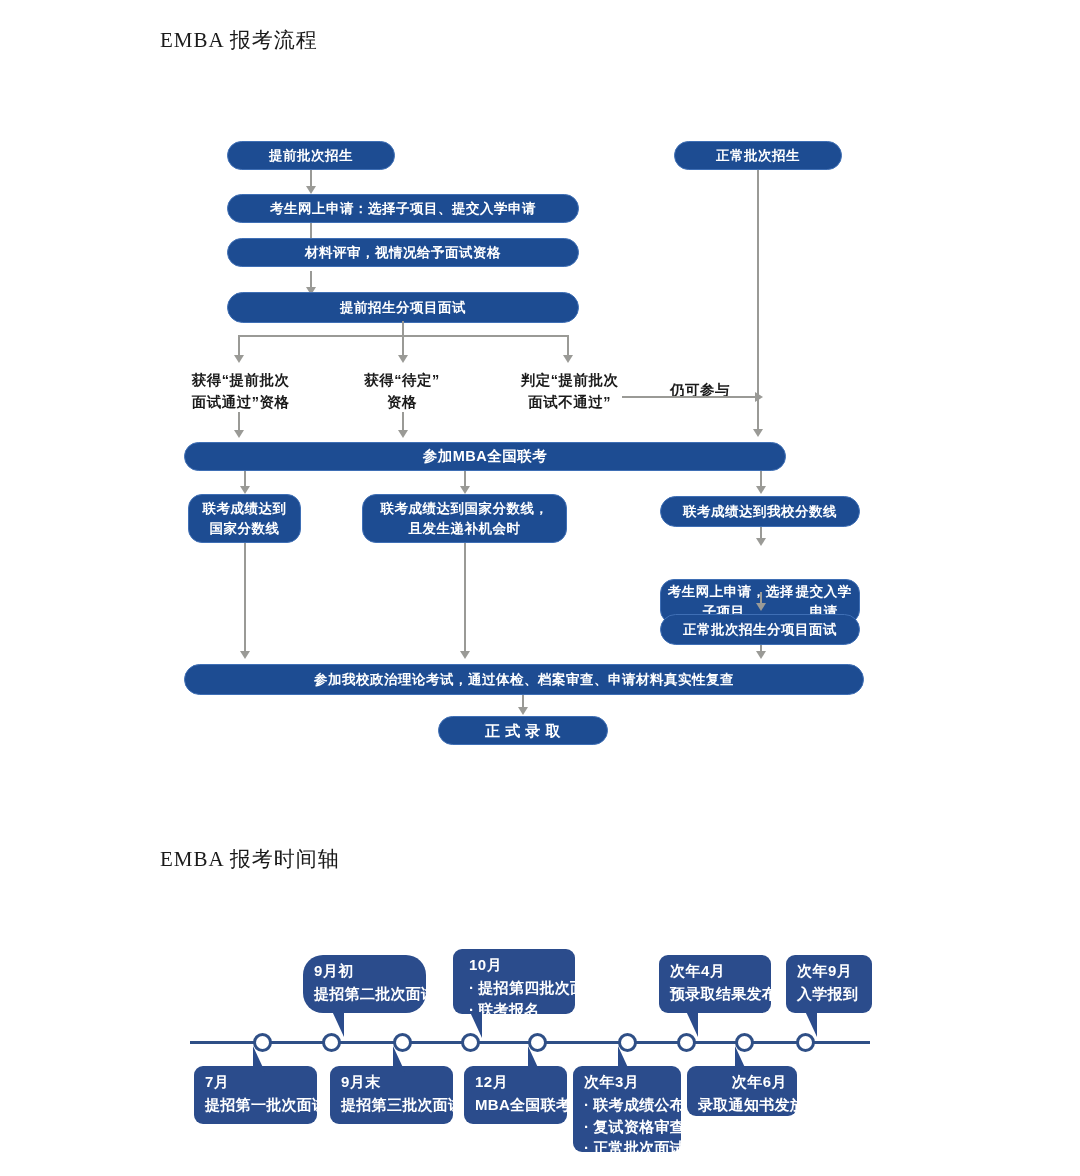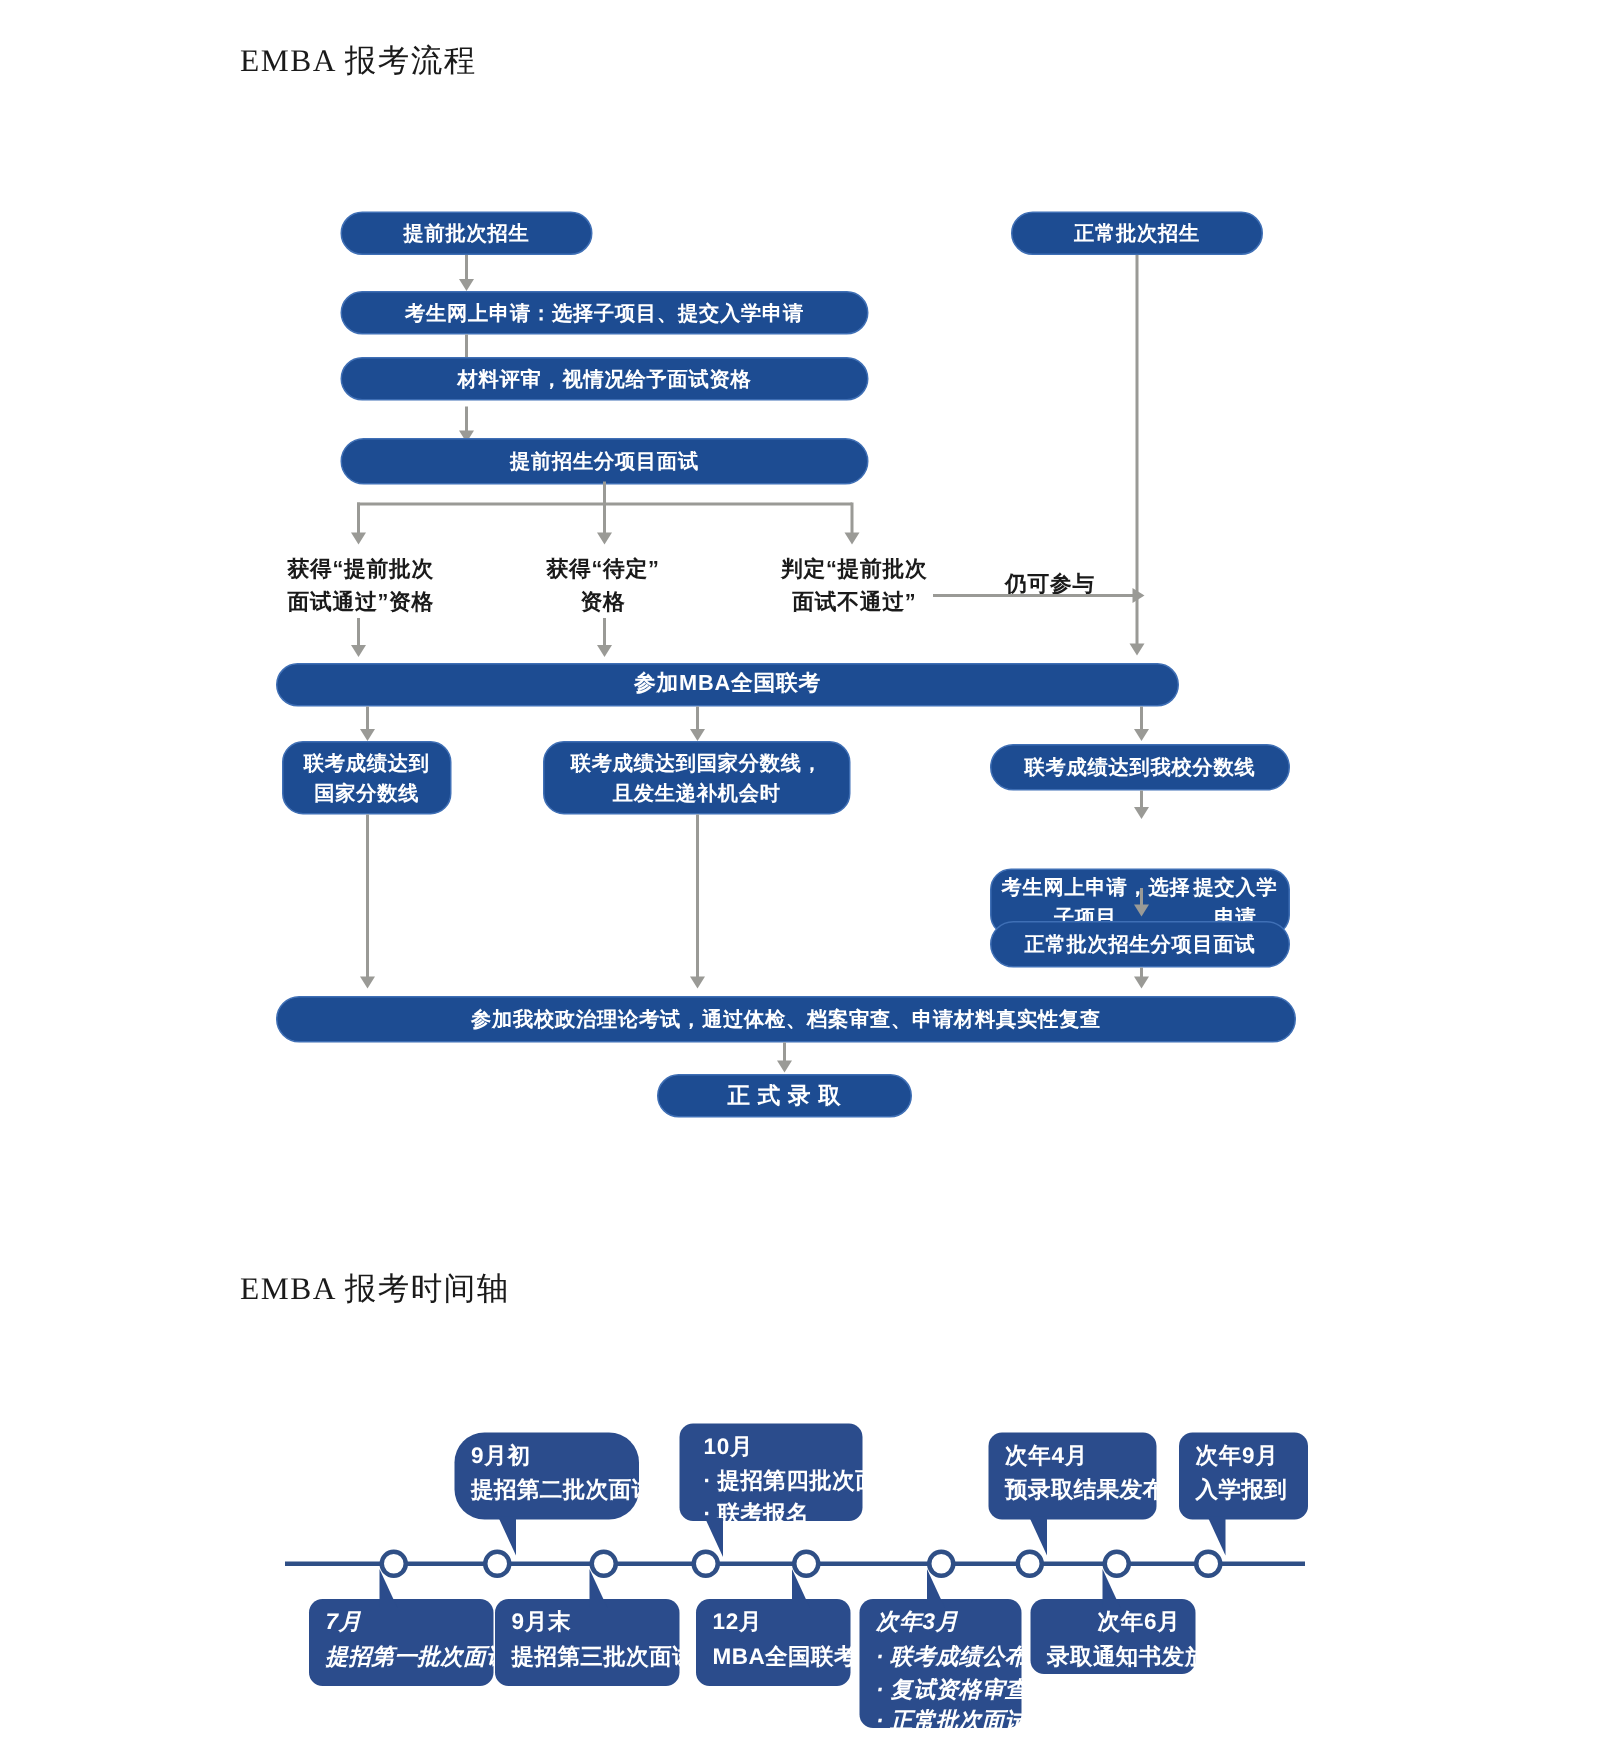--- a/index.html
+++ b/index.html
@@ -250,39 +250,39 @@
       <span class="t-line">预录取结果发布</span>
     </div>
     <div class="tail tail-dl" style="left:686px;top:1011px;"></div>
 
     <div class="tbox" style="left:786px;top:955px;width:86px;height:58px;">
       <span class="t-month">次年9月</span>
       <span class="t-line">入学报到</span>
     </div>
     <div class="tail tail-dl" style="left:805px;top:1011px;"></div>
 
-    <div class="tbox" style="left:206px;top:1066px;width:123px;height:58px;font-style:italic;">
+    <div class="tbox" style="left:194px;top:1066px;width:123px;height:58px;">
       <span class="t-month">7月</span>
       <span class="t-line">提招第一批次面试</span>
     </div>
     <div class="tail tail-ur" style="left:253px;top:1046px;"></div>
 
     <div class="tbox" style="left:330px;top:1066px;width:123px;height:58px;">
       <span class="t-month">9月末</span>
       <span class="t-line">提招第三批次面试</span>
     </div>
     <div class="tail tail-ur" style="left:393px;top:1046px;"></div>
 
     <div class="tbox" style="left:464px;top:1066px;width:103px;height:58px;">
       <span class="t-month">12月</span>
       <span class="t-line">MBA全国联考</span>
     </div>
     <div class="tail tail-ur" style="left:528px;top:1046px;"></div>
 
-    <div class="tbox" style="left:573px;top:1066px;width:108px;height:86px;font-style:italic;">
+    <div class="tbox" style="left:573px;top:1066px;width:108px;height:86px;">
       <span class="t-month">次年3月</span>
       <span class="t-line bullet">联考成绩公布</span>
       <span class="t-line bullet">复试资格审查</span>
       <span class="t-line bullet">正常批次面试</span>
     </div>
     <div class="tail tail-ur" style="left:618px;top:1046px;"></div>
 
     <div class="tbox" style="left:687px;top:1066px;width:110px;height:50px;text-align:right;">
       <span class="t-month">次年6月</span>
       <span class="t-line">录取通知书发放</span>

